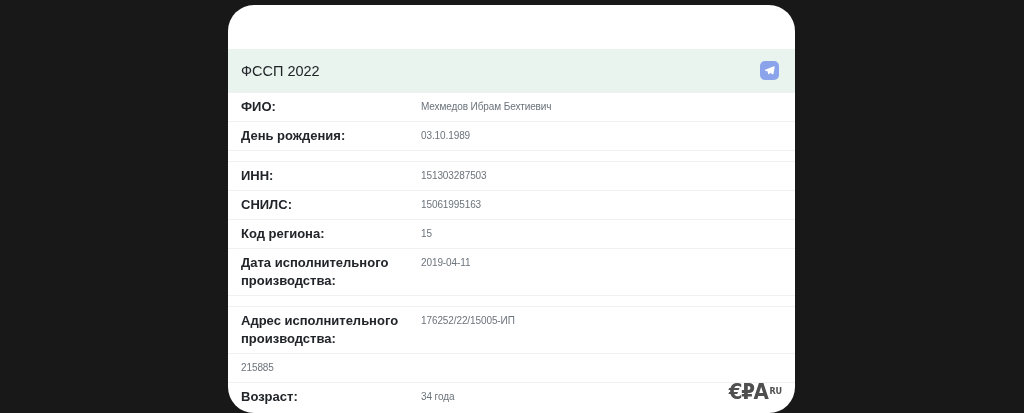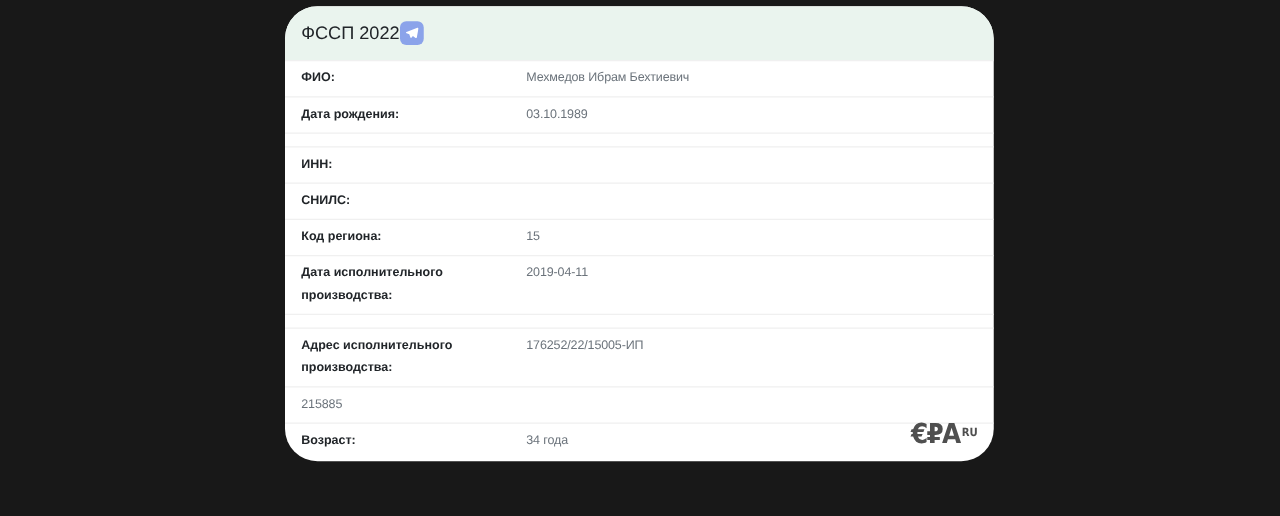--- a/index.html
+++ b/index.html
@@ -15,21 +15,23 @@
     width:567px;
     background:#ffffff;
     border-radius:26px;
     overflow:hidden;
   }
   .card-header {
     background:#eaf4ee;
     padding:12px 16px 12px 13px;
     display:flex;
     align-items:center;
+    justify-content:space-between;
     height:43px;
+    margin-top:44px;
   }
   .card-title {
     font-size:14.5px;
     color:#212529;
     line-height:18px;
   }
   .share-btn {
     width:19px; height:19px;
     border:none;
     border-radius:5px;
@@ -45,21 +47,21 @@
   .row {
     display:flex;
     align-items:flex-start;
     padding:5px 13px;
     border-top:1px solid #f0f0f0;
   }
   .label {
     flex:none;
     width:180px;
     padding-right:12px;
-    font-size:10px;
+    font-size:13px;
     font-weight:bold;
     color:#212529;
     line-height:18px;
   }
   .value {
     flex:1;
     font-size:10px;
     color:#6b737b;
     line-height:18px;
     white-space:nowrap;
@@ -100,30 +102,32 @@
       </span>
     </button>
   </div>
 
   <div class="rows">
     <div class="row">
       <div class="label">ФИО:</div>
       <div class="value">Мехмедов Ибрам Бехтиевич</div>
     </div>
     <div class="row">
-      <div class="label">Дата рождения:</div>
+      <div class="label">День рождения:</div>
       <div class="value">03.10.1989</div>
     </div>
     <div class="row">
     </div>
     <div class="row">
       <div class="label">ИНН:</div>
+      <div class="value">151303287503</div>
     </div>
     <div class="row">
       <div class="label">СНИЛС:</div>
+      <div class="value">15061995163</div>
     </div>
     <div class="row">
       <div class="label">Код региона:</div>
       <div class="value">15</div>
     </div>
     <div class="row">
       <div class="label">Дата исполнительного производства:</div>
       <div class="value">2019-04-11</div>
     </div>
     <div class="row">

